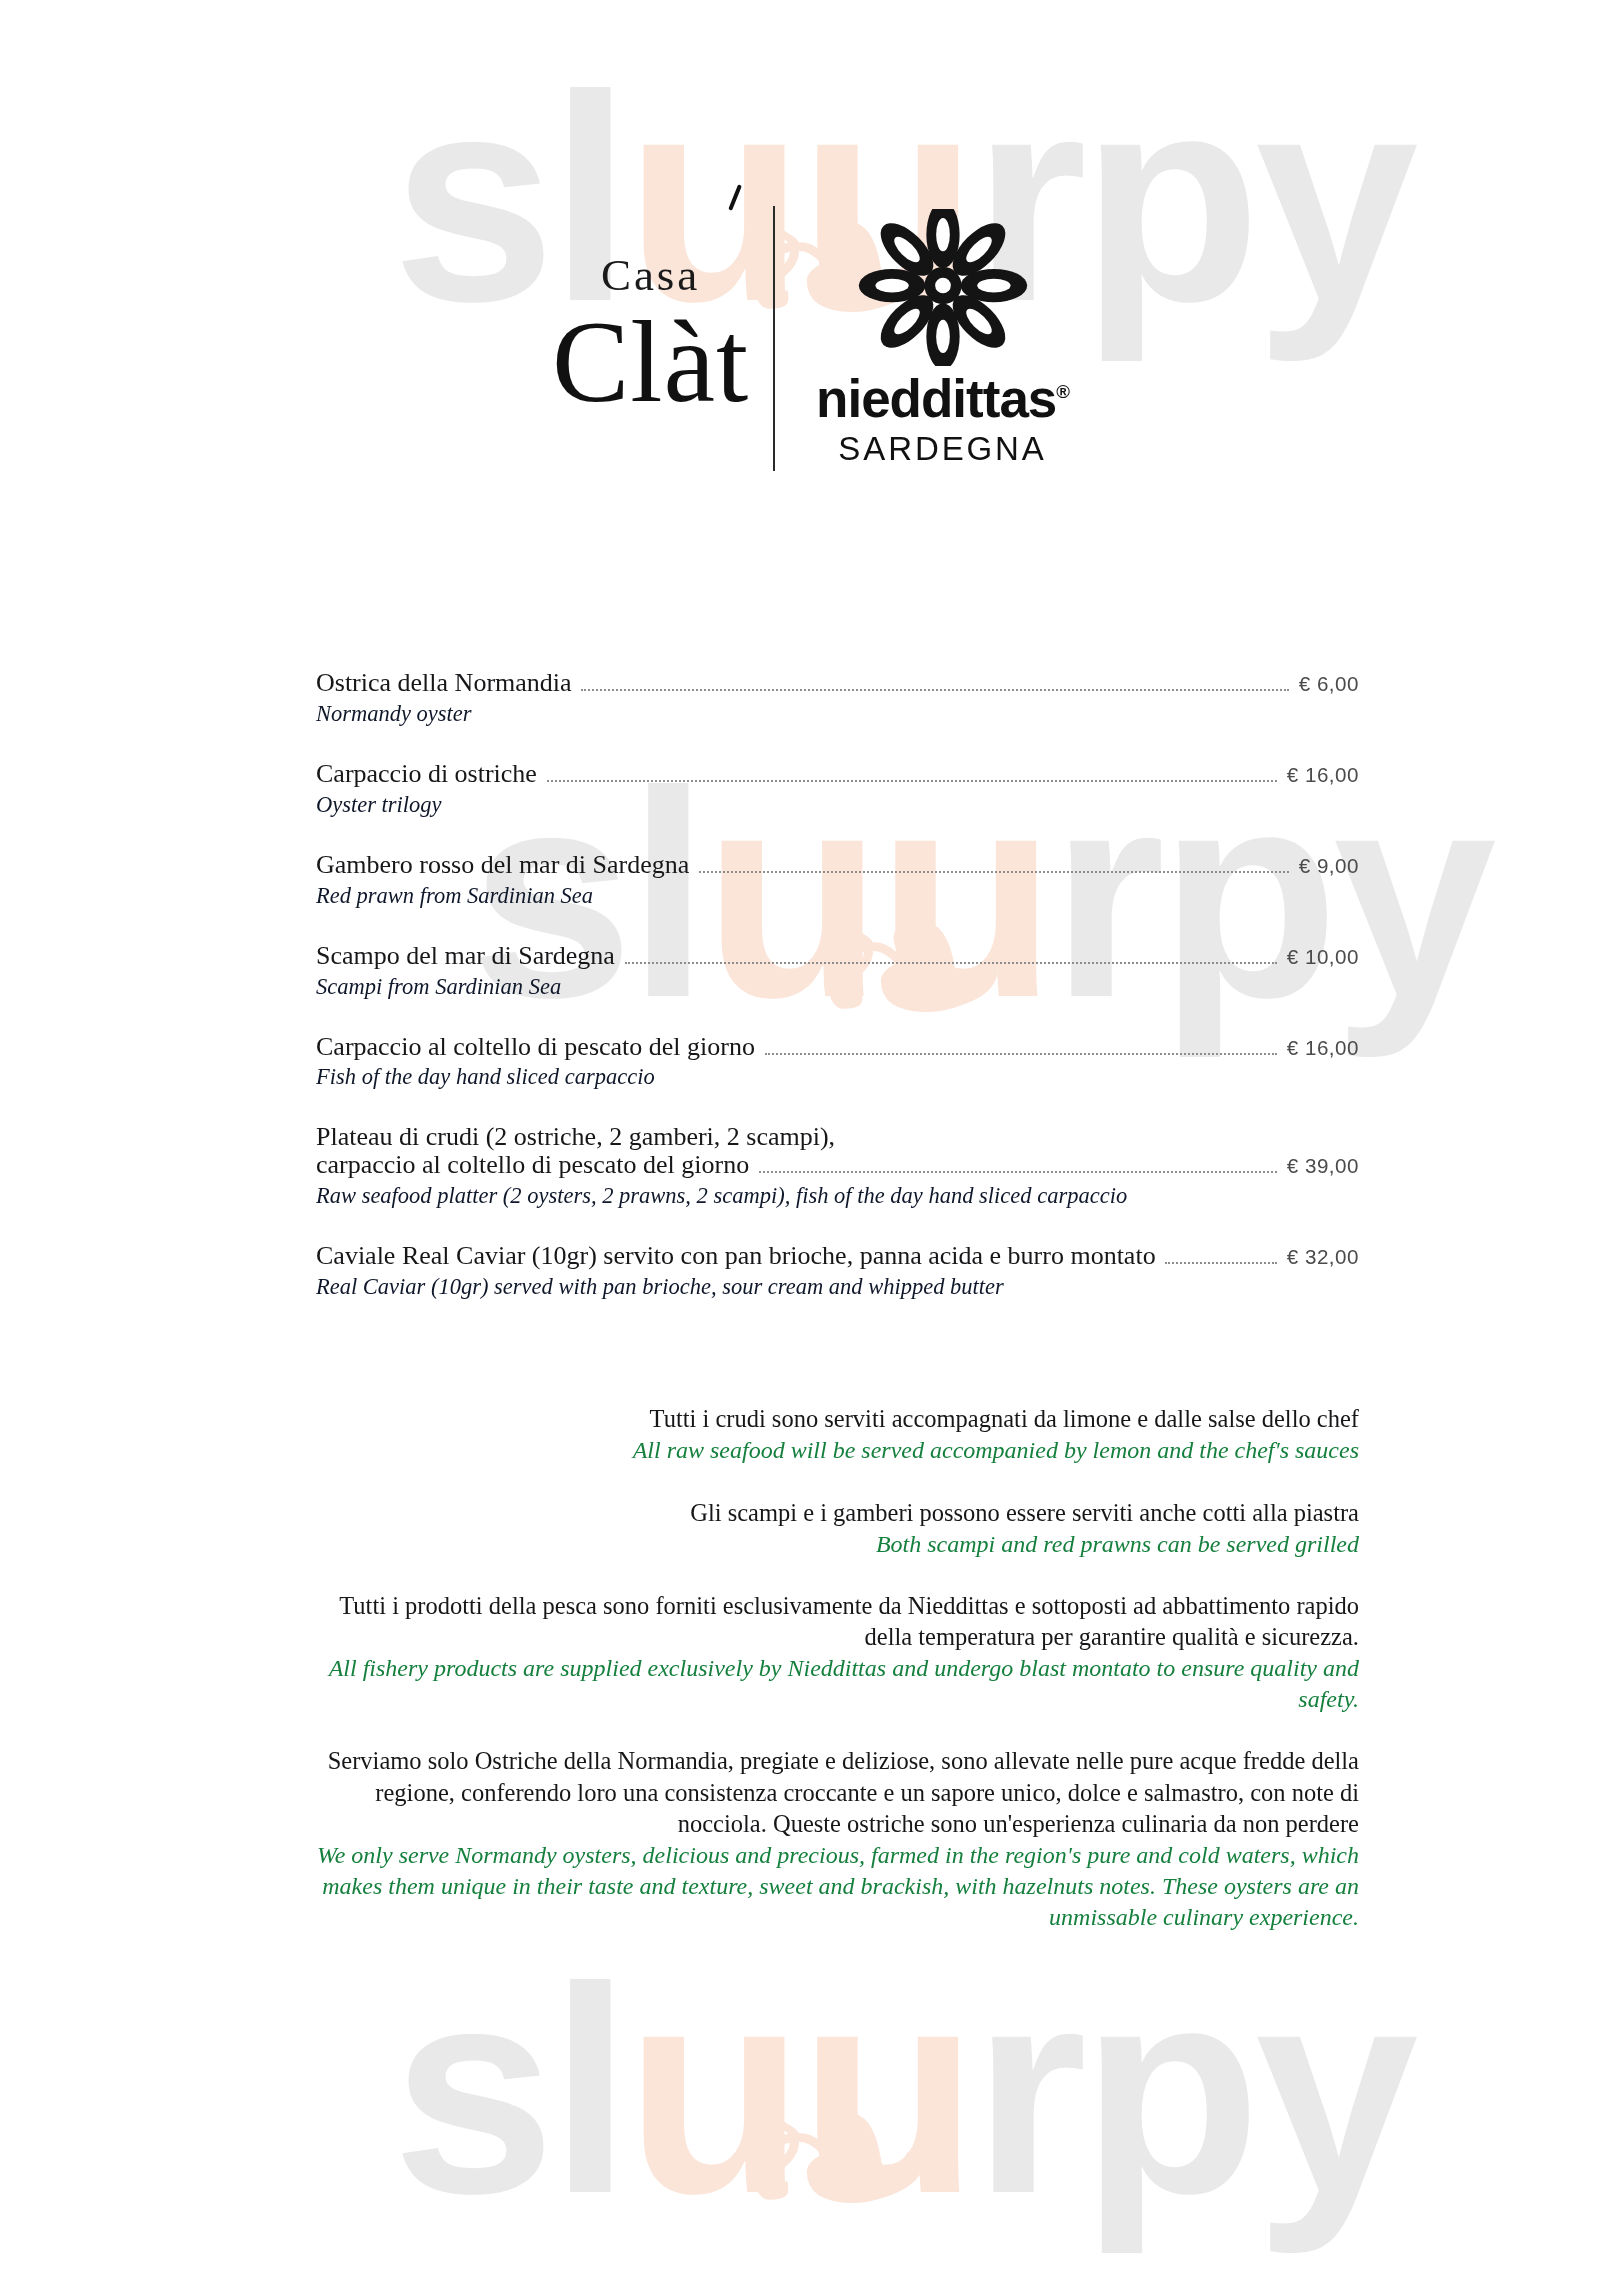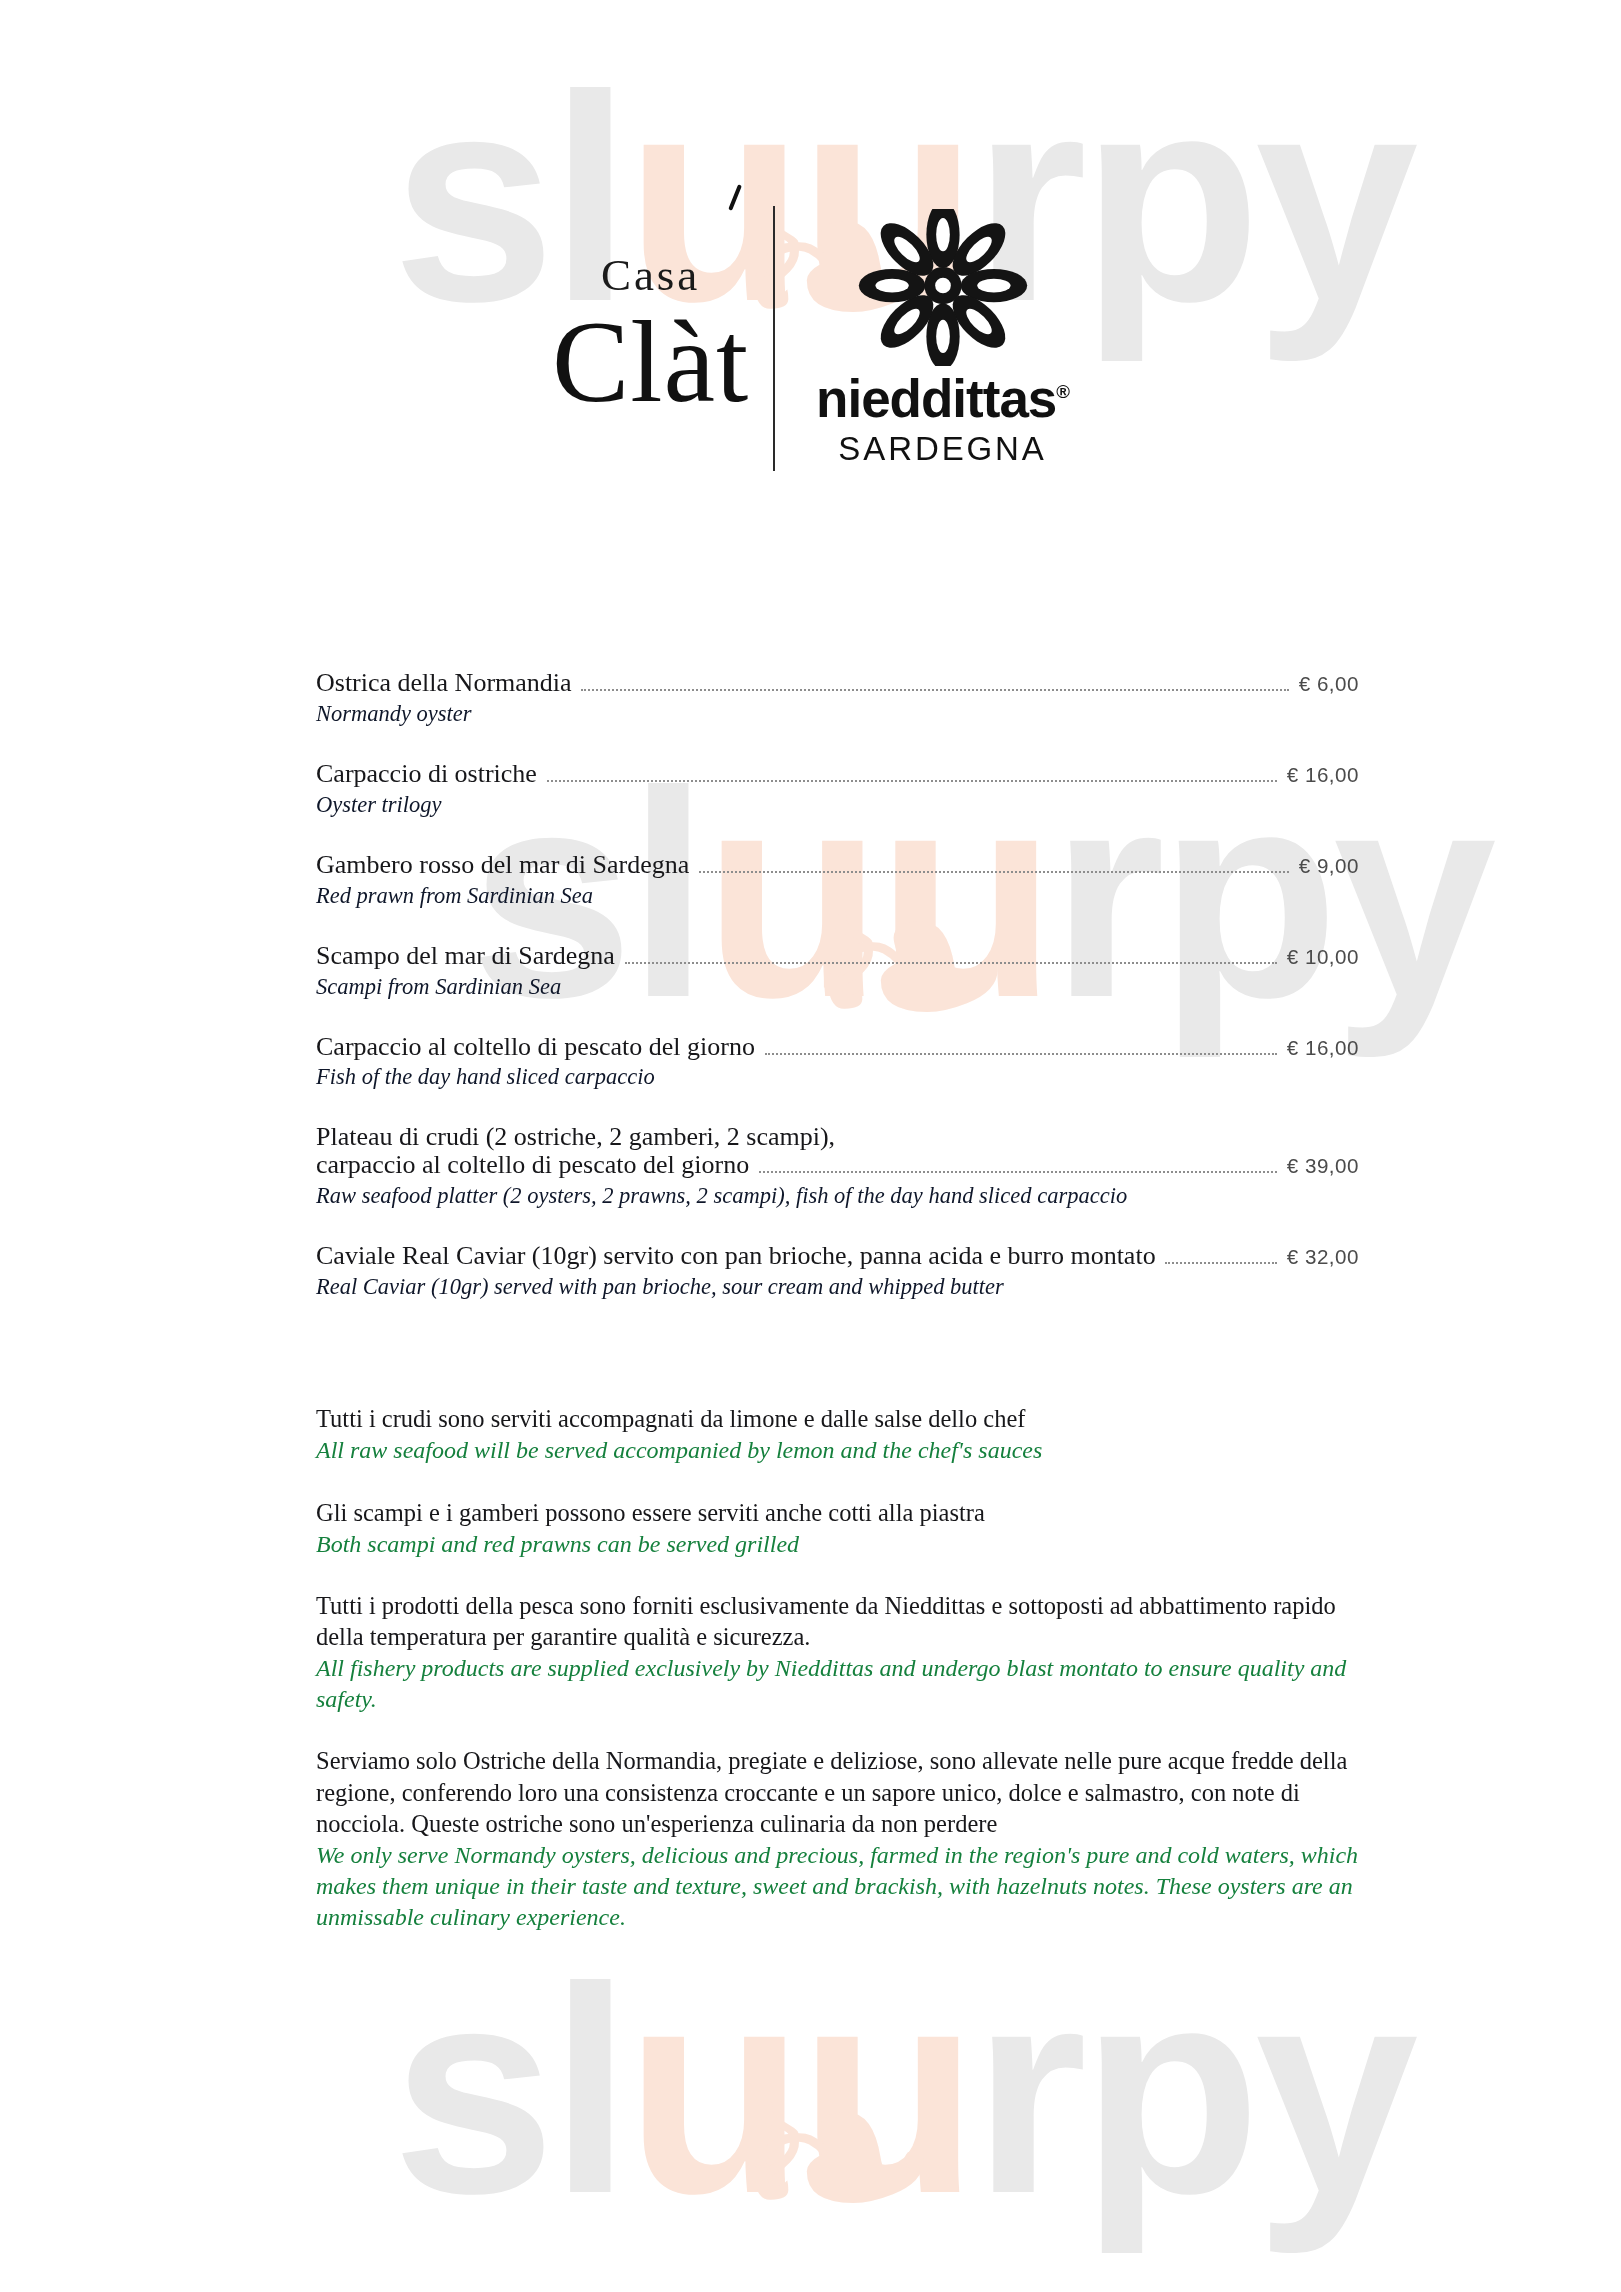--- a/index.html
+++ b/index.html
@@ -177,20 +177,21 @@
     white-space: nowrap;
     margin-bottom: -2px;
   }
 
   
   .notes {
     margin-top: 103px;
   }
   .note {
     margin-bottom: 30px;
+    text-align: right;
   }
   .note-it {
     font-size: 24.5px;
     color: #17171a;
     line-height: 1.27;
   }
   .note-en {
     font-size: 24px;
     font-style: italic;
     color: #15803d;

